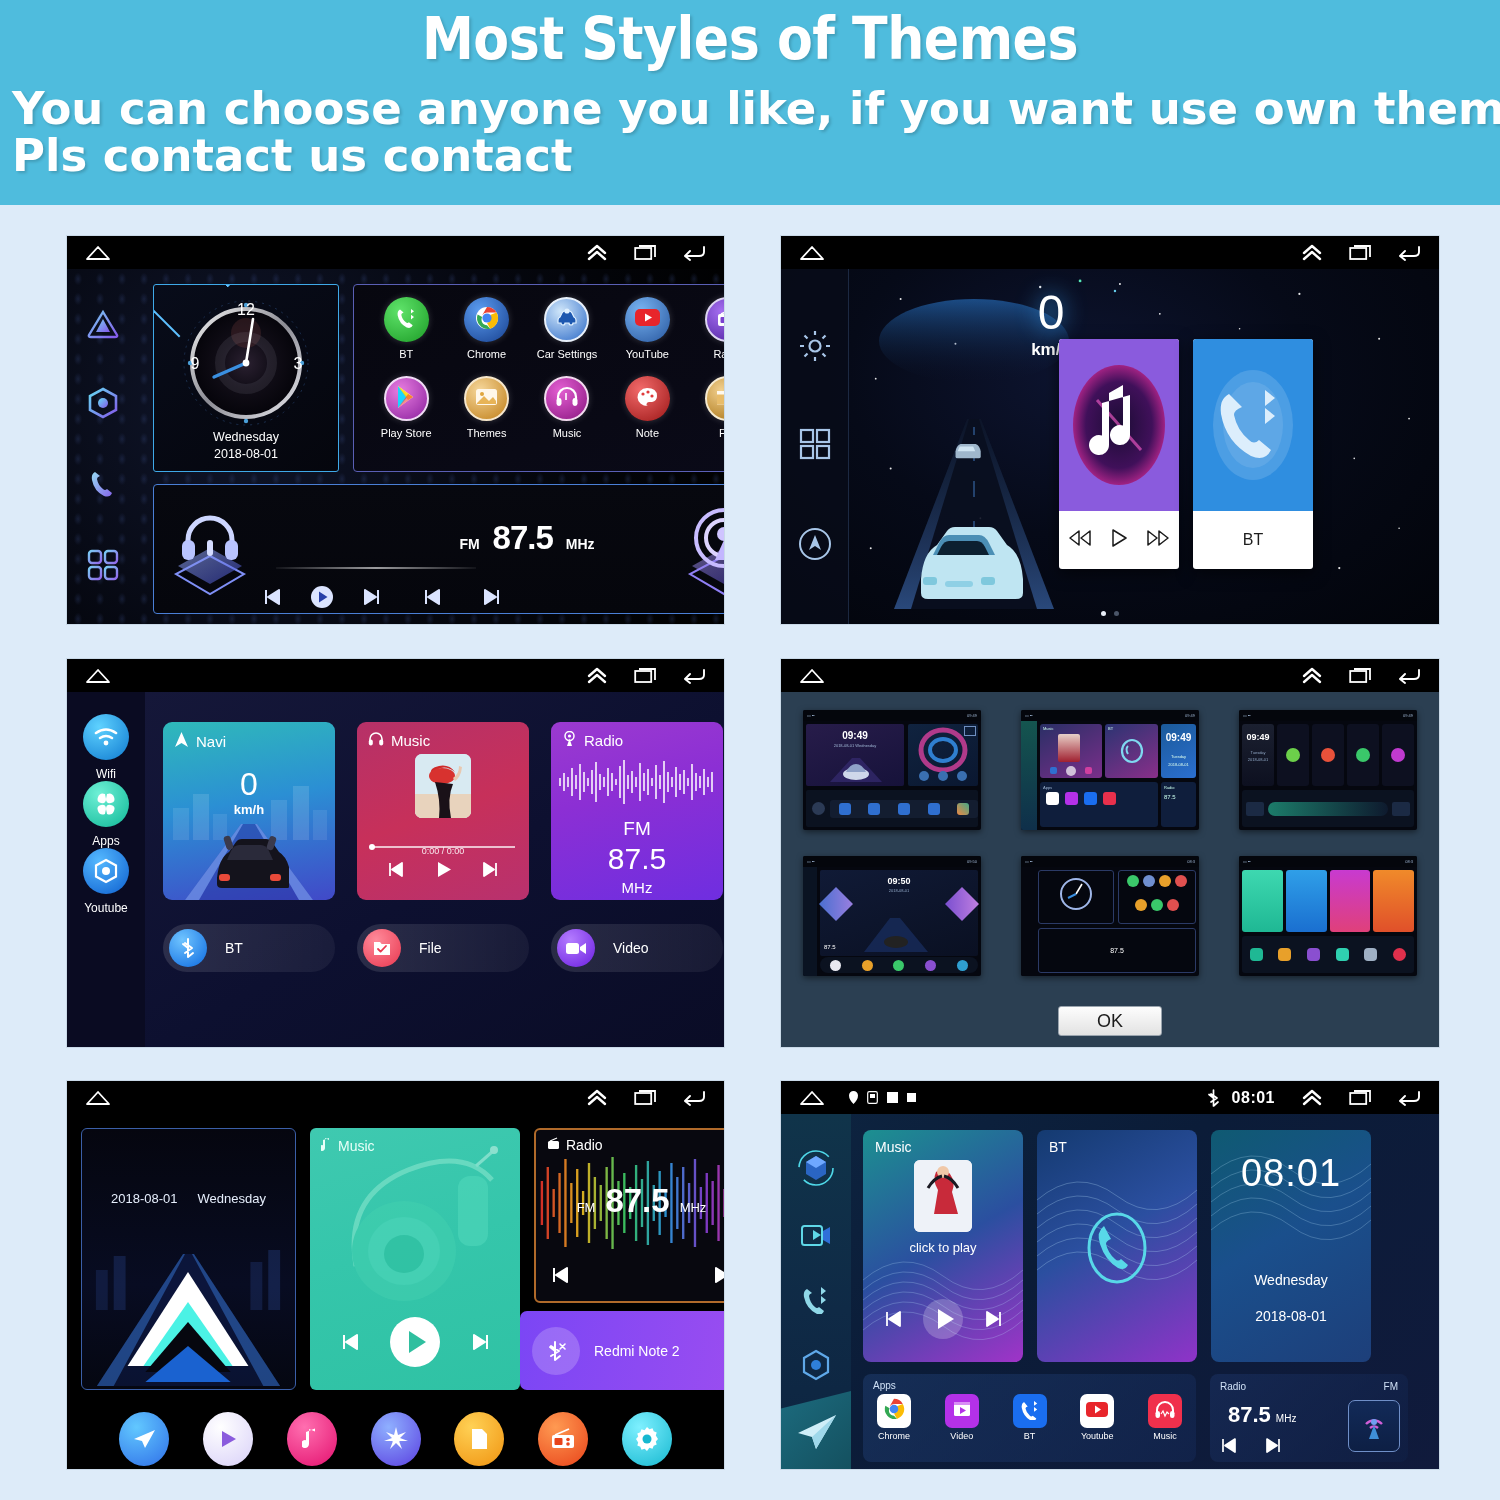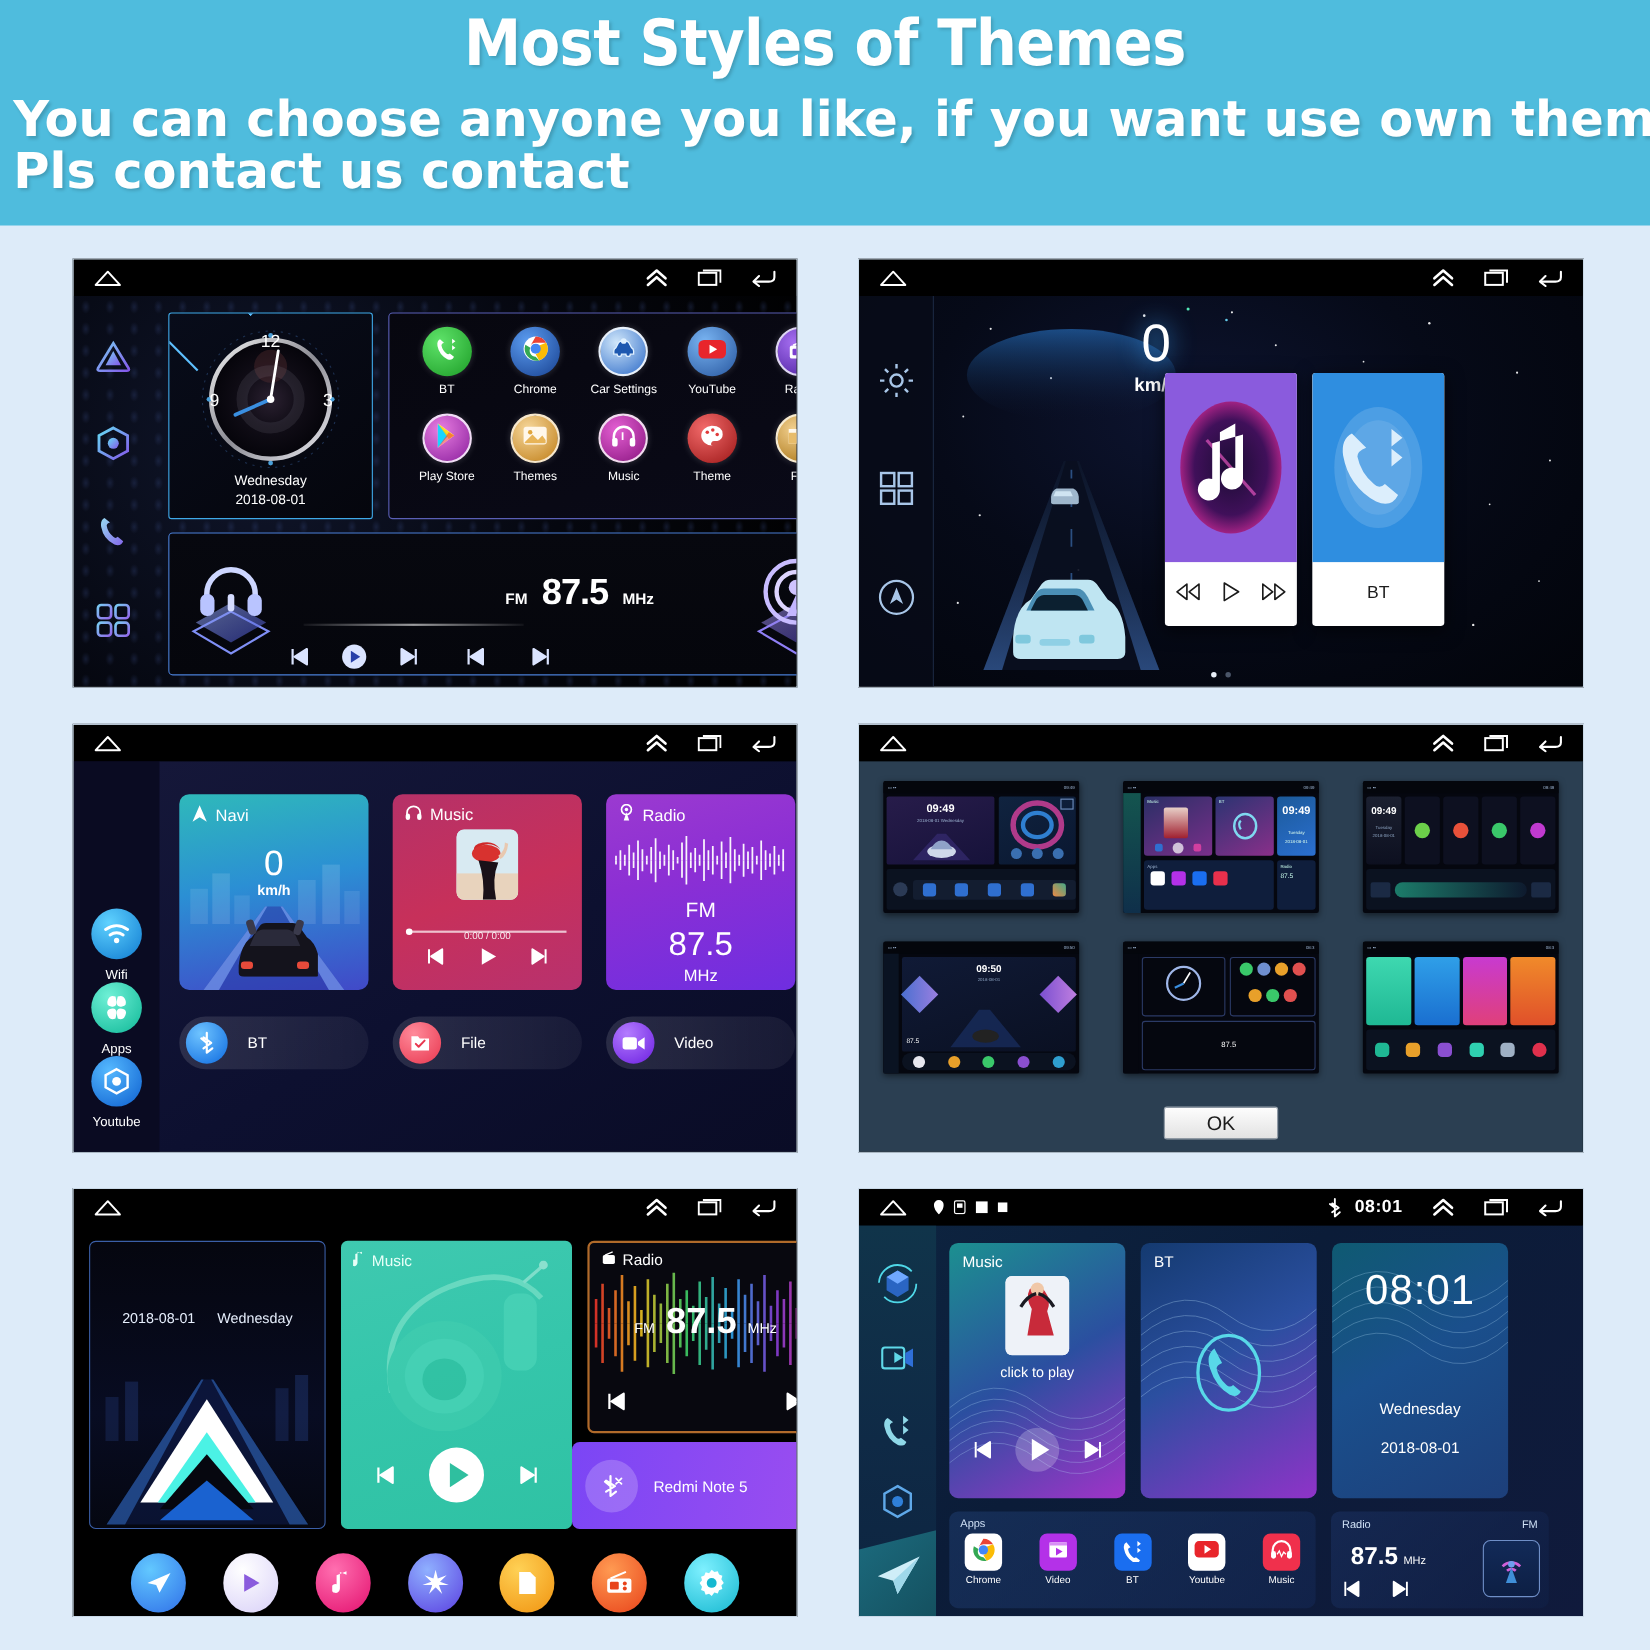--- a/index.html
+++ b/index.html
@@ -135,21 +135,21 @@
     color:#1d1d1d; font-size:16px; }
   .dots { position:absolute; left:0; right:0; bottom:10px; display:flex; justify-content:center; gap:8px; z-index:5;}
   .dot { width:5px; height:5px; border-radius:50%; background:#4a5568; }
   .dot.on { background:#e8eef8; }
 
   
   .s3body { position:relative; width:100%; height:357px;
     background:linear-gradient(150deg,#16183a 0%,#0d1030 55%,#0a0c26 100%);}
   .s3rail { position:absolute; left:0; top:0; width:78px; height:100%;
     background:#0a0b22; display:flex; flex-direction:column;
-    align-items:center; justify-content:flex-end; padding:22px 0;}
+    align-items:center; justify-content:flex-start; padding:22px 0;}
   .railitem { display:flex; flex-direction:column; align-items:center; gap:7px;}
   .railcircle { width:46px; height:46px; border-radius:50%; display:flex; align-items:center; justify-content:center;}
   .raillabel { color:#fff; font-size:12px; }
   .s3cards { position:absolute; left:96px; top:30px; display:flex; gap:22px;}
   .bigcard { width:172px; height:178px; border-radius:9px; overflow:hidden; position:relative;}
   .bigcard .hd { position:absolute; left:11px; top:9px; display:flex; align-items:center; gap:7px;
     color:#fff; font-size:15px; z-index:3;}
   .s3row2 { position:absolute; left:96px; top:232px; display:flex; gap:22px;}
   .pillbtn { width:172px; height:48px; border-radius:24px;
     background:linear-gradient(90deg,rgba(255,255,255,.12),rgba(255,255,255,.05));
@@ -458,21 +458,21 @@
               <div class="appcircle" style="background:radial-gradient(circle at 35% 30%,#f26a6a,#9c1717);">
                 <span>
                   <svg width="24" height="22" viewBox="0 0 24 22">
                       <path d="M12 2 a10 9 0 1 0 1 18 q-2 0 -1.5 -2 q.5 -2 2.5 -2 h3 a6 6 0 0 0 5 -6 q0 -8 -10 -8 Z" fill="#fff"></path>
                       <circle cx="8" cy="8" r="1.6" fill="#e03b3b"></circle>
                       <circle cx="13" cy="6" r="1.6" fill="#e03b3b"></circle>
                       <circle cx="17" cy="10" r="1.6" fill="#e03b3b"></circle>
                     </svg>
                 </span>
               </div>
-              <div class="applabel">Theme</div>
+              <div class="applabel">Note</div>
             </div>
             <div class="appcell">
               <div class="appcircle" style="background:radial-gradient(circle at 35% 30%,#f2d08f,#a6700f);border:2px solid #f6ead0;">
                 <span>
                   <svg width="25" height="20" viewBox="0 0 25 20">
                       <path d="M2 4 h8 l2 2.5 h11 v11 H2 Z" fill="#fff8ec"></path>
                       <path d="M2 7.5 h21 v10 H2 Z" fill="#e8bc6a"></path>
                     </svg>
                 </span>
               </div>
@@ -1259,21 +1259,21 @@
           </div>
         </div>
 
         <div class="c5d">
           <div class="btpill">
             <svg width="22" height="24" viewBox="0 0 22 24">
                 <path d="M6 7 L14 12 L6 17 M10 3 v18 L15 17 M10 12 L5 8" fill="none" stroke="#fff" stroke-width="2" stroke-linejoin="round" stroke-linecap="round"></path>
                 <path d="M15 5 l5 5 M20 5 l-5 5" stroke="#fff" stroke-width="1.6" stroke-linecap="round"></path>
               </svg>
           </div>
-          <span style="color:#fff;font-size:14px;">Redmi Note 5</span>
+          <span style="color:#fff;font-size:14px;">Redmi Note 2</span>
         </div>
 
         <div class="dock5">
           <div class="dockicon" style="background:radial-gradient(circle at 35% 28%,#62c8ff,#2f6fe8);">
             <svg width="26" height="22" viewBox="0 0 26 22">
                 <path d="M24 2 L3 11 L11 13 L14 20 Z" fill="#fff"></path>
               </svg>
           </div>
           <div class="dockicon" style="background:radial-gradient(circle at 35% 28%,#ffffff,#d8d0f8);">
             <svg width="22" height="22" viewBox="0 0 22 22">

